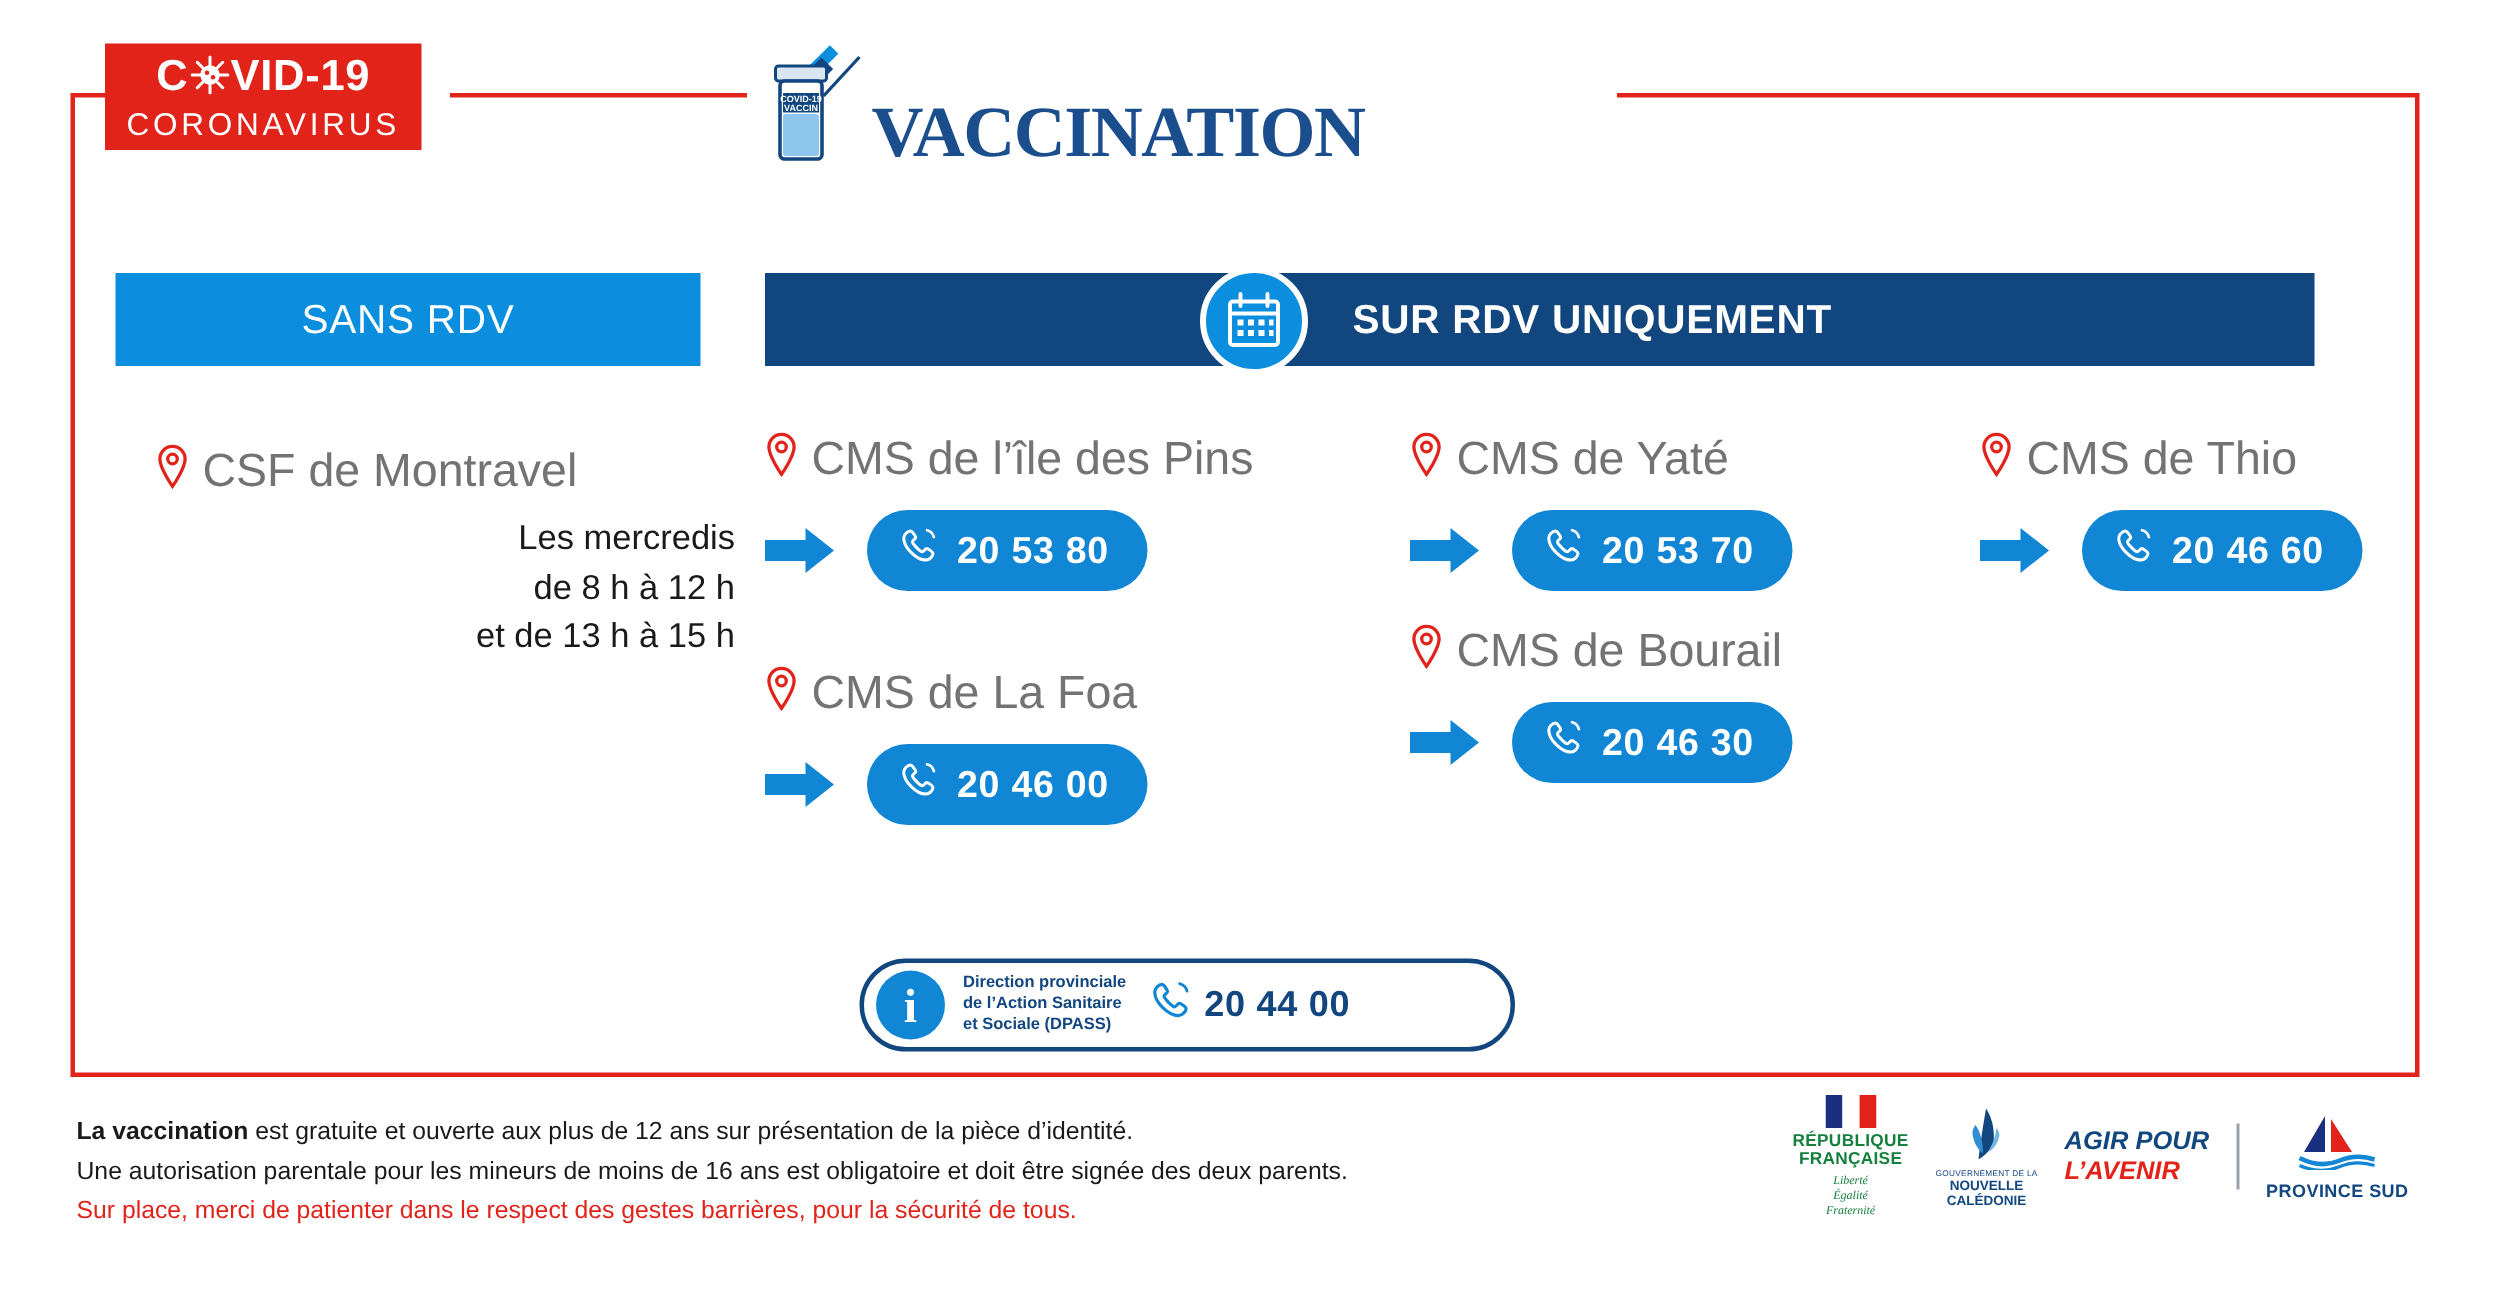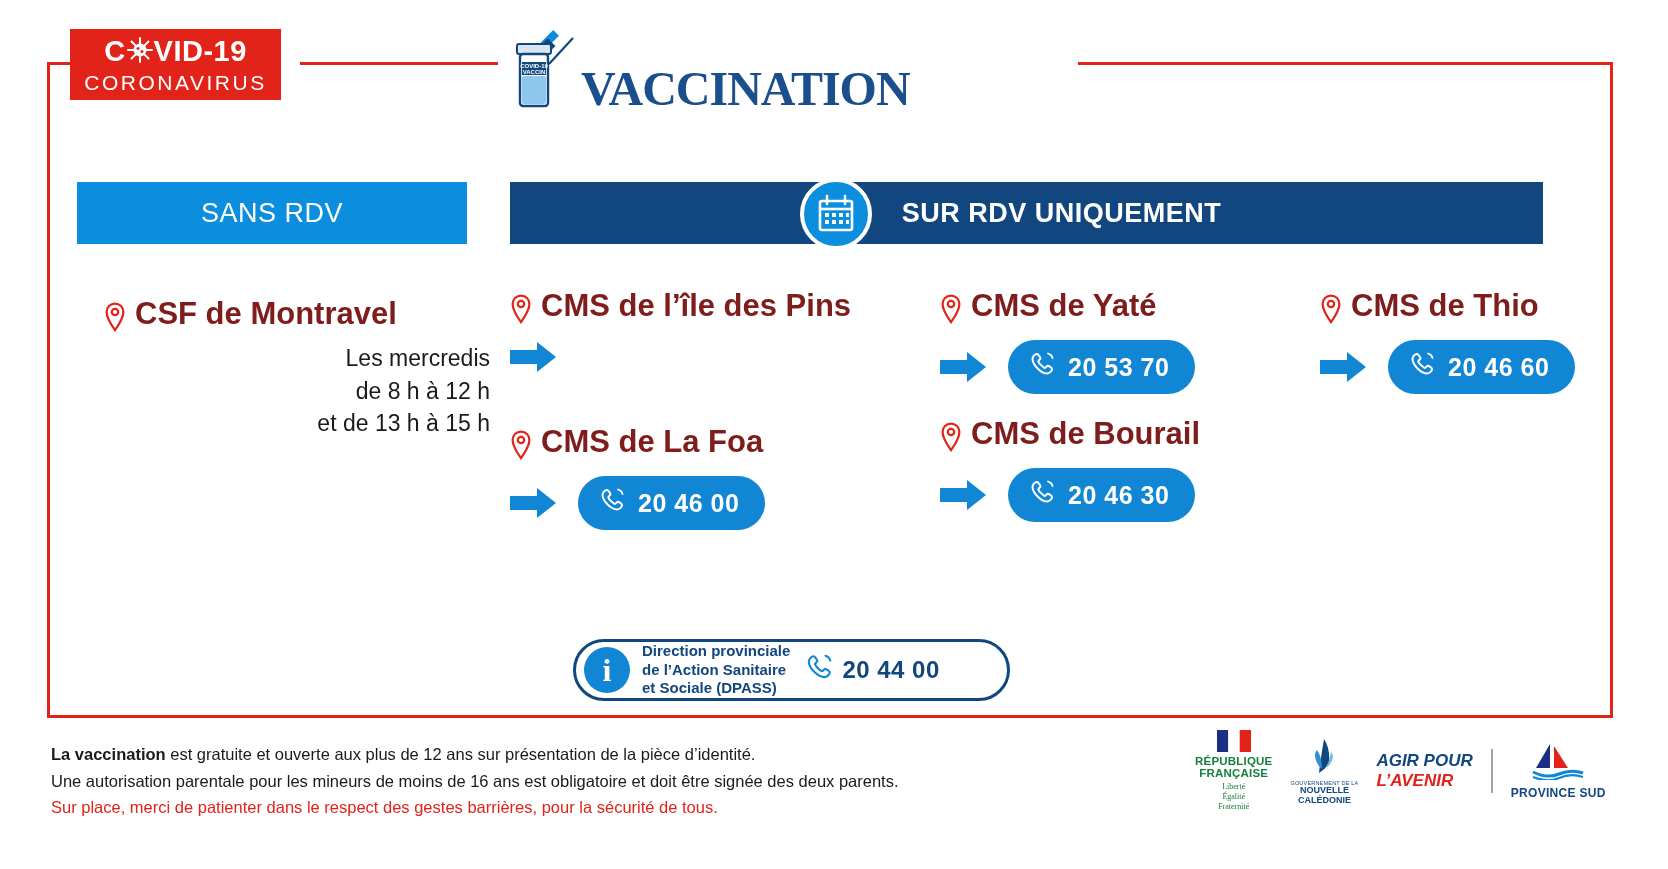--- a/index.html
+++ b/index.html
@@ -149,24 +149,24 @@
 
   
   .left-col {
     position: absolute;
     left: 100px;
     top: 296px;
     width: 390px;
   }
   .site-title {
     display: flex;
-    align-items: flex-end;
+    align-items: flex-start;
     font-size: 31px;
-    font-weight: bold;
-    color: #7f1d1d;
+    font-weight: normal;
+    color: #737373;
     white-space: nowrap;
   }
   .pin {
     width: 22px;
     height: 30px;
     margin-right: 9px;
     flex: none;
   }
   .left-col .site-title { justify-content: flex-start; padding-left: 4px; }
   .hours {
@@ -232,21 +232,21 @@
     font-weight: bold;
     font-family: "Liberation Serif", serif;
     display: flex;
     align-items: center;
     justify-content: center;
     flex: none;
   }
   .dpass-text {
     margin-left: 12px;
     color: #12467f;
-    font-size: 15px;
+    font-size: 11px;
     font-weight: bold;
     line-height: 1.26;
     white-space: nowrap;
   }
   .dpass-phone {
     margin-left: 14px;
     display: flex;
     align-items: center;
     color: #12467f;
     font-size: 24px;
@@ -275,20 +275,21 @@
     height: 86px;
     display: flex;
     align-items: center;
     gap: 18px;
   }
   .rf-logo { text-align: center; color: #15803d; line-height: 1.05; }
   .rf-flag { width: 34px; height: 22px; display: block; margin: 0 auto 3px; }
   .rf-name { font-size: 11.5px; font-weight: bold; letter-spacing: 0.2px; }
   .rf-motto {
     font-size: 8px;
+    font-style: italic;
     font-family: "Liberation Serif", serif;
     margin-top: 3px;
     line-height: 1.25;
   }
   .nc-logo { text-align: center; color: #12467f; line-height: 1.1; }
   .nc-gov { font-size: 5.5px; letter-spacing: 0.2px; }
   .nc-name { font-size: 9px; font-weight: bold; }
   .agir {
     color: #12467f;
     font-size: 17px;
@@ -406,20 +407,29 @@
         </svg>
       </span>
       <span>CMS de l’île des Pins</span>
     </div>
     <div class="phone-row">
       <span class="arrow">
         <svg width="48" height="34" viewBox="0 0 48 34" aria-hidden="true">
           <path d="M0 10h27V2l19 15-19 15v-8H0z" fill="#1186d4"></path>
         </svg>
       </span>
+      <span class="phone-pill">
+        <span class="tel-ico">
+          <svg width="28" height="28" viewBox="0 0 28 28" aria-hidden="true">
+            <path d="M9 4c-2 0-4.5 2.4-4.5 4.8 0 6.2 8.5 14.6 14.7 14.6 2.4 0 4.8-2.5 4.8-4.5 0-1-3.4-3.2-4.3-3.2-.8 0-2 2.2-2.8 2.2-1.4 0-6.6-5.2-6.6-6.7 0-.8 2.2-2 2.2-2.8C12.5 7.5 10.1 4 9 4z" fill="none" stroke="#ffffff" stroke-width="2"></path>
+            <path d="M20 3.5c2.3.6 4 2.3 4.6 4.6" fill="none" stroke="#ffffff" stroke-width="1.8" stroke-linecap="round"></path>
+          </svg>
+        </span>
+        <span>20 53 80</span>
+      </span>
     </div>
   </div>
 
   <div class="entry" style="margin-top:50px;">
     <div class="site-title">
       <span class="pin">
         <svg width="22" height="30" viewBox="0 0 22 30" aria-hidden="true">
           <path d="M11 1.6C6.3 1.6 2.6 5.3 2.6 10c0 6.3 8.4 18.2 8.4 18.2S19.4 16.3 19.4 10c0-4.7-3.7-8.4-8.4-8.4z" fill="none" stroke="#e2231a" stroke-width="2.2"></path>
           <circle cx="11" cy="10" r="3.2" fill="none" stroke="#e2231a" stroke-width="2.2"></circle>
         </svg>

